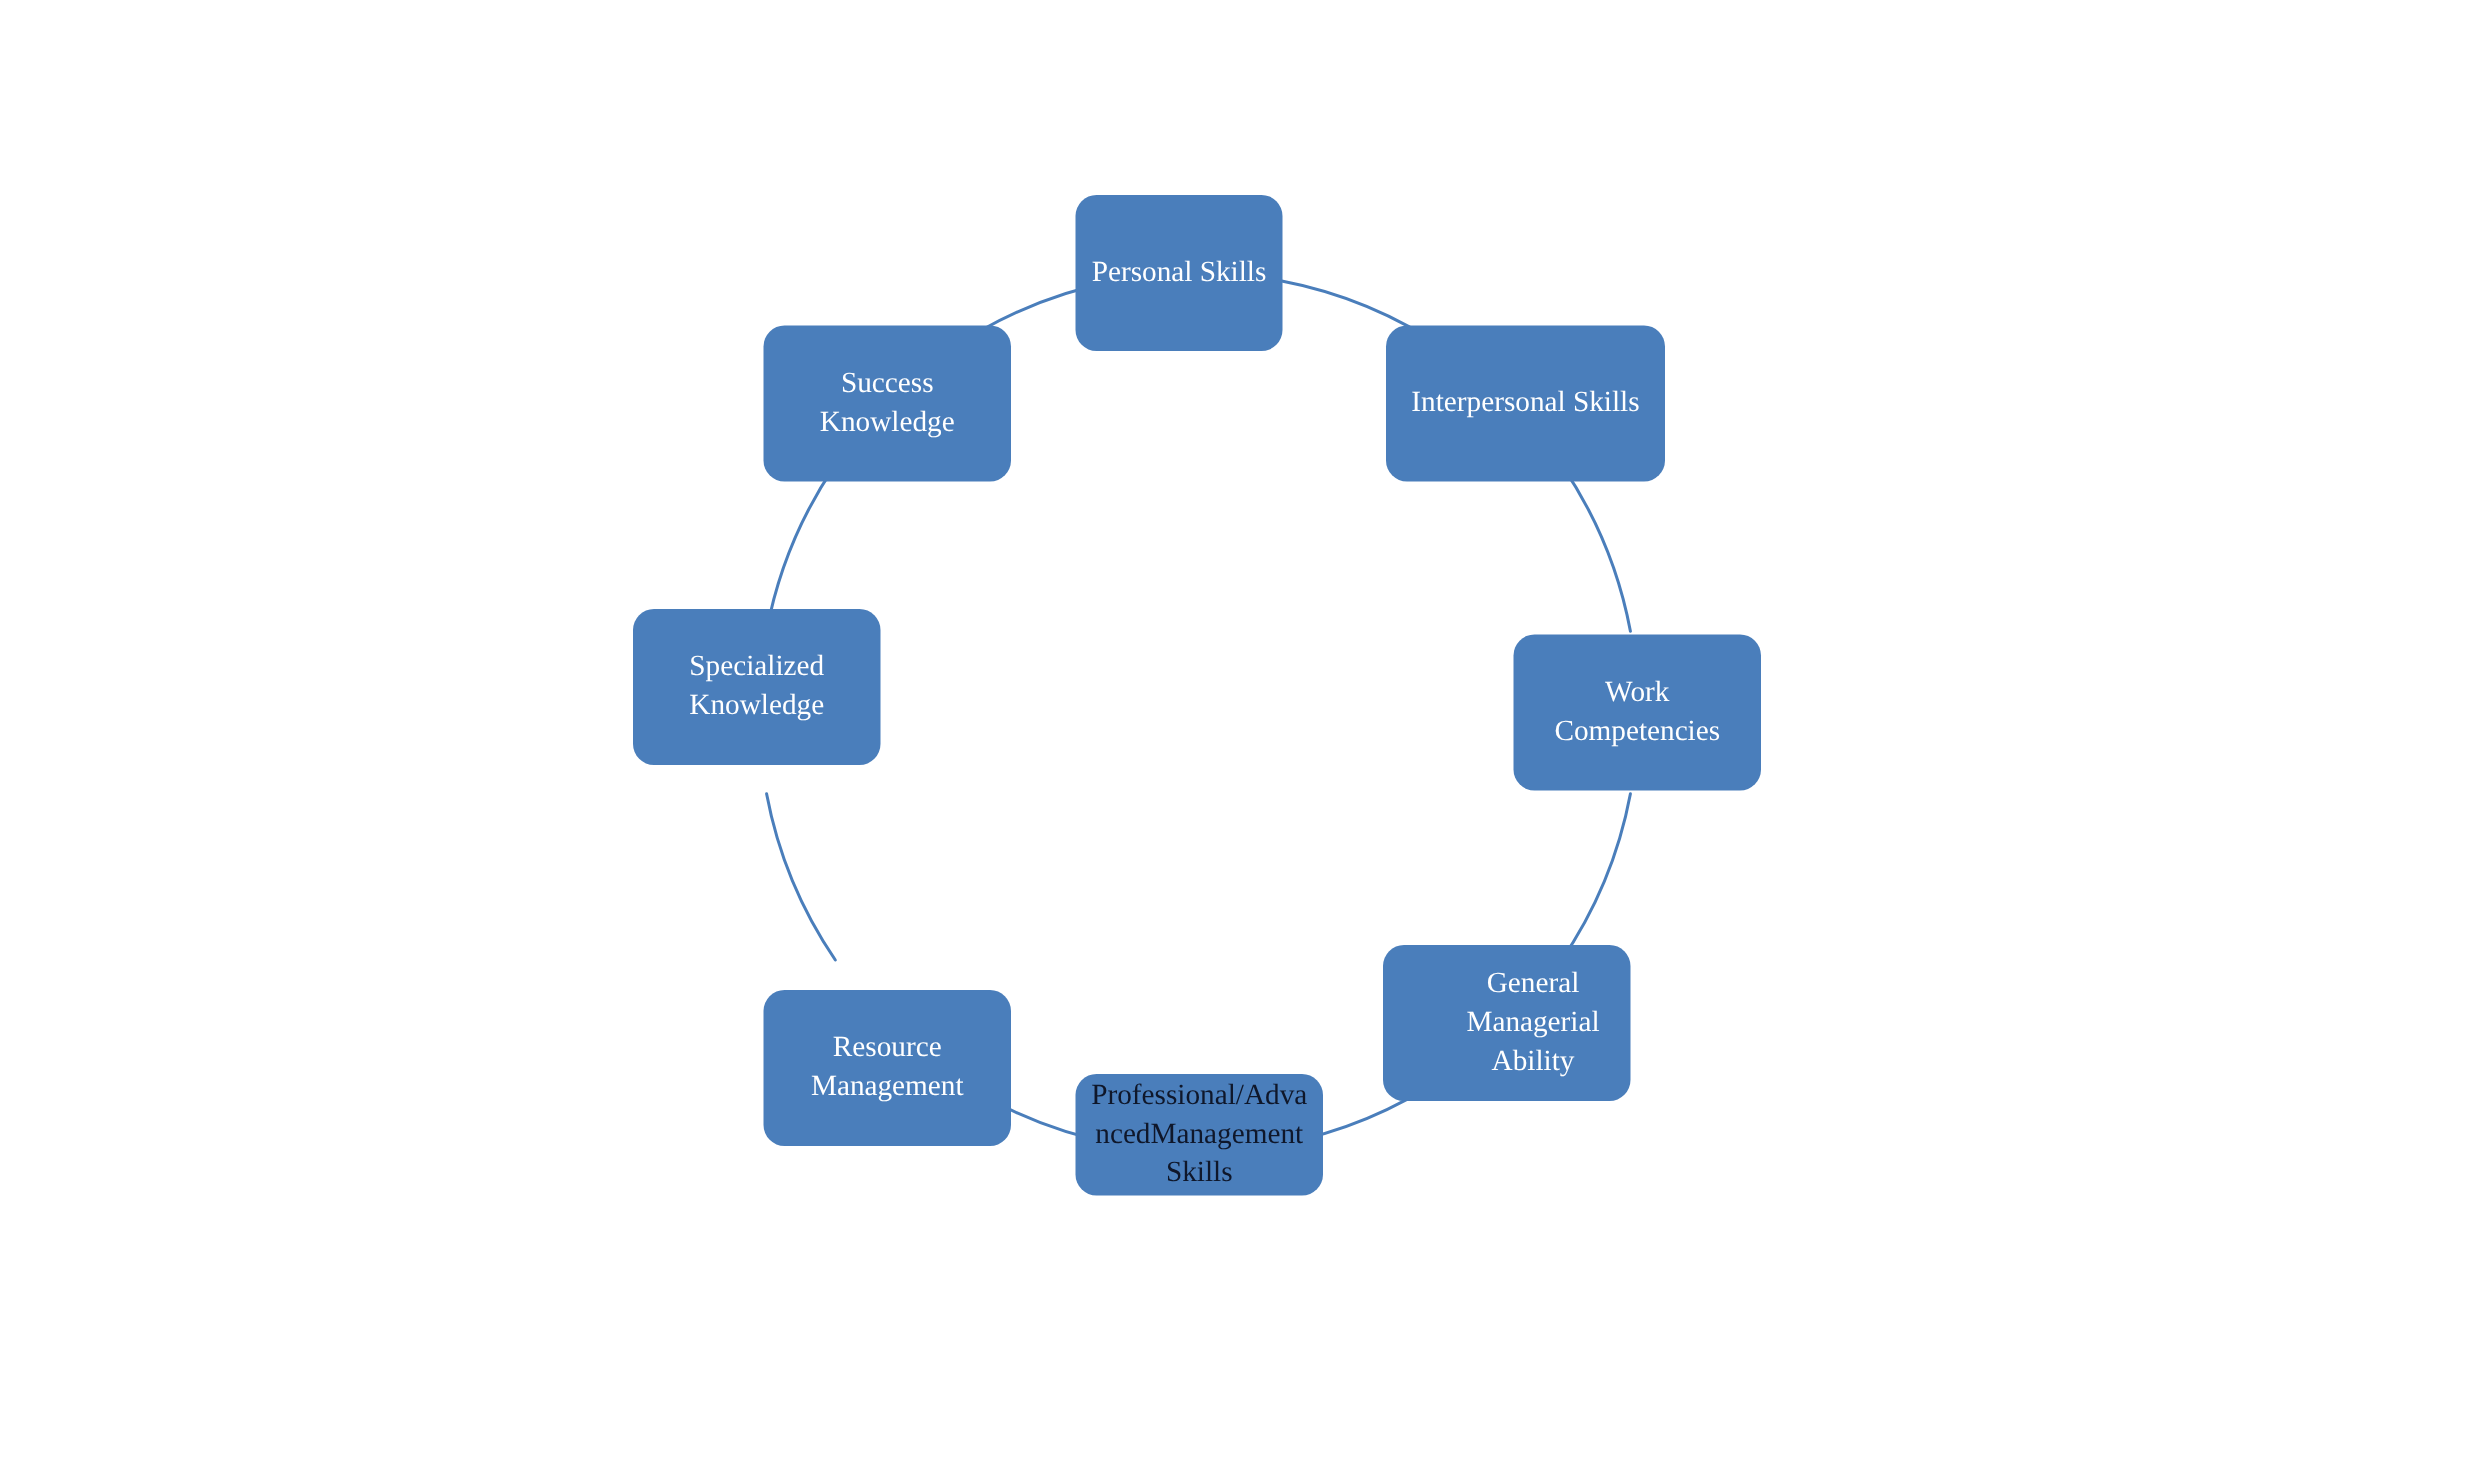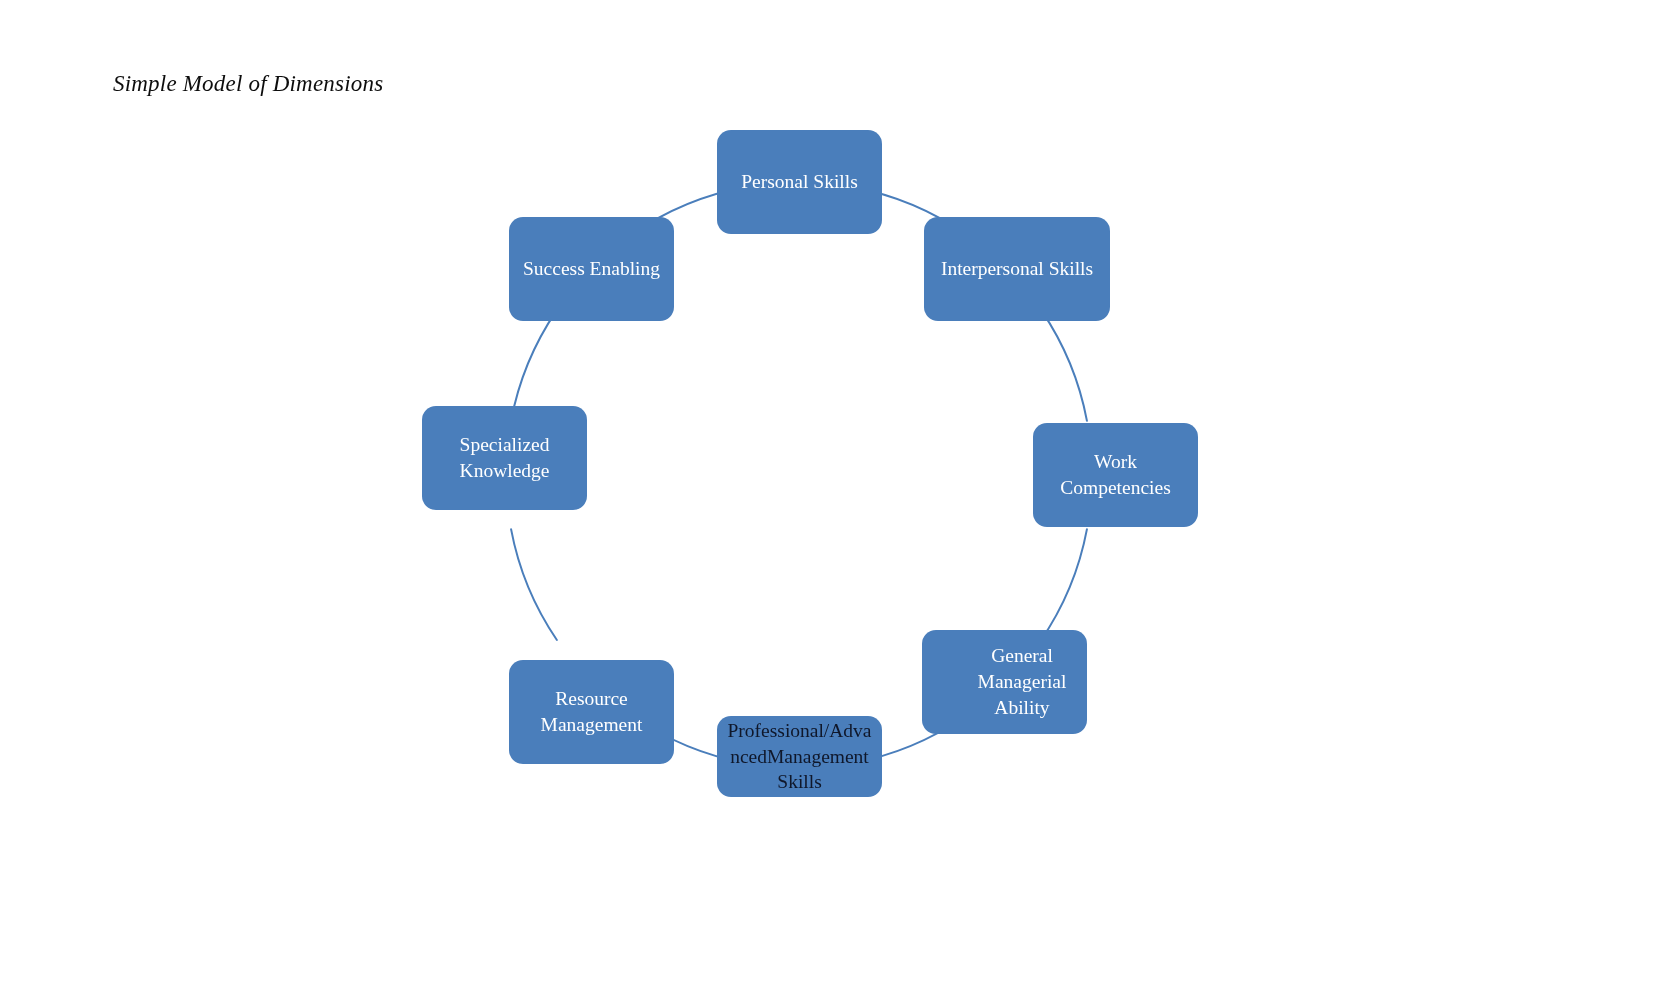--- a/index.html
+++ b/index.html
@@ -59,53 +59,52 @@
   .node .node-label {
     display: block;
     width: 100%;
   }
 </style>
 </head>
 <body>
 
 <div id="canvas">
 
-  <div id="diagram-title">Simple Model of Dimensions</div>
 
   <svg id="connector-layer" viewBox="0 0 1653 988">
       <path d="M 853.68 187.15 A 293 293 0 0 1 965.17 233.68" fill="none" stroke="#4A7EBB" stroke-width="2" stroke-linecap="round"></path>
       <path d="M 1041.52 310.58 A 293 293 0 0 1 1086.95 420.82" fill="none" stroke="#4A7EBB" stroke-width="2" stroke-linecap="round"></path>
       <path d="M 1086.95 529.18 A 293 293 0 0 1 1040.32 641.17" fill="none" stroke="#4A7EBB" stroke-width="2" stroke-linecap="round"></path>
       <path d="M 963.41 717.52 A 293 293 0 0 1 853.68 762.85" fill="none" stroke="#4A7EBB" stroke-width="2" stroke-linecap="round"></path>
       <path d="M 745.31 763.04 A 293 293 0 0 1 633.41 716.72" fill="none" stroke="#4A7EBB" stroke-width="2" stroke-linecap="round"></path>
       <path d="M 556.88 640.00 A 293 293 0 0 1 511.05 529.18" fill="none" stroke="#4A7EBB" stroke-width="2" stroke-linecap="round"></path>
       <path d="M 511.05 420.82 A 293 293 0 0 1 556.48 310.58" fill="none" stroke="#4A7EBB" stroke-width="2" stroke-linecap="round"></path>
       <path d="M 632.83 233.68 A 293 293 0 0 1 745.31 186.96" fill="none" stroke="#4A7EBB" stroke-width="2" stroke-linecap="round"></path>
     </svg>
 
   <div id="nodes-layer">
-      <div class="node" style="left: 717px; top: 130px; width: 165px; height: 104px; background: rgb(74, 126, 187); color: rgb(255, 255, 255);">
+      <div class="node" style="left: 717px; top: 130px; width: 138px; height: 104px; background: rgb(74, 126, 187); color: rgb(255, 255, 255);">
         <span class="node-label">Personal Skills</span>
       </div>
       <div class="node" style="left: 924px; top: 217px; width: 186px; height: 104px; background: rgb(74, 126, 187); color: rgb(255, 255, 255);">
         <span class="node-label">Interpersonal Skills</span>
       </div>
-      <div class="node" style="left: 1009px; top: 423px; width: 165px; height: 104px; background: rgb(74, 126, 187); color: rgb(255, 255, 255); margin-left: 24px;">
+      <div class="node" style="left: 1009px; top: 423px; width: 165px; height: 104px; background: rgb(74, 126, 187); color: rgb(255, 255, 255);">
         <span class="node-label">Work Competencies</span>
       </div>
       <div class="node" style="left: 922px; top: 630px; width: 165px; height: 104px; background: rgb(74, 126, 187); color: rgb(255, 255, 255); padding-left: 41px;">
         <span class="node-label">General Managerial Ability</span>
       </div>
       <div class="node" style="left: 717px; top: 716px; width: 165px; height: 81px; background: rgb(74, 126, 187); color: #0f172a;">
         <span class="node-label">Professional/AdvancedManagement Skills</span>
       </div>
       <div class="node" style="left: 509px; top: 660px; width: 165px; height: 104px; background: rgb(74, 126, 187); color: rgb(255, 255, 255); justify-content: center;">
         <span class="node-label">Resource Management</span>
       </div>
       <div class="node" style="left: 422px; top: 406px; width: 165px; height: 104px; background: rgb(74, 126, 187); color: rgb(255, 255, 255);">
         <span class="node-label">Specialized Knowledge</span>
       </div>
       <div class="node" style="left: 509px; top: 217px; width: 165px; height: 104px; background: rgb(74, 126, 187); color: rgb(255, 255, 255);">
-        <span class="node-label">Success Enabling</span>
+        <span class="node-label">Success Knowledge</span>
       </div>
     </div>
 
 </div>
 
 </body></html>

